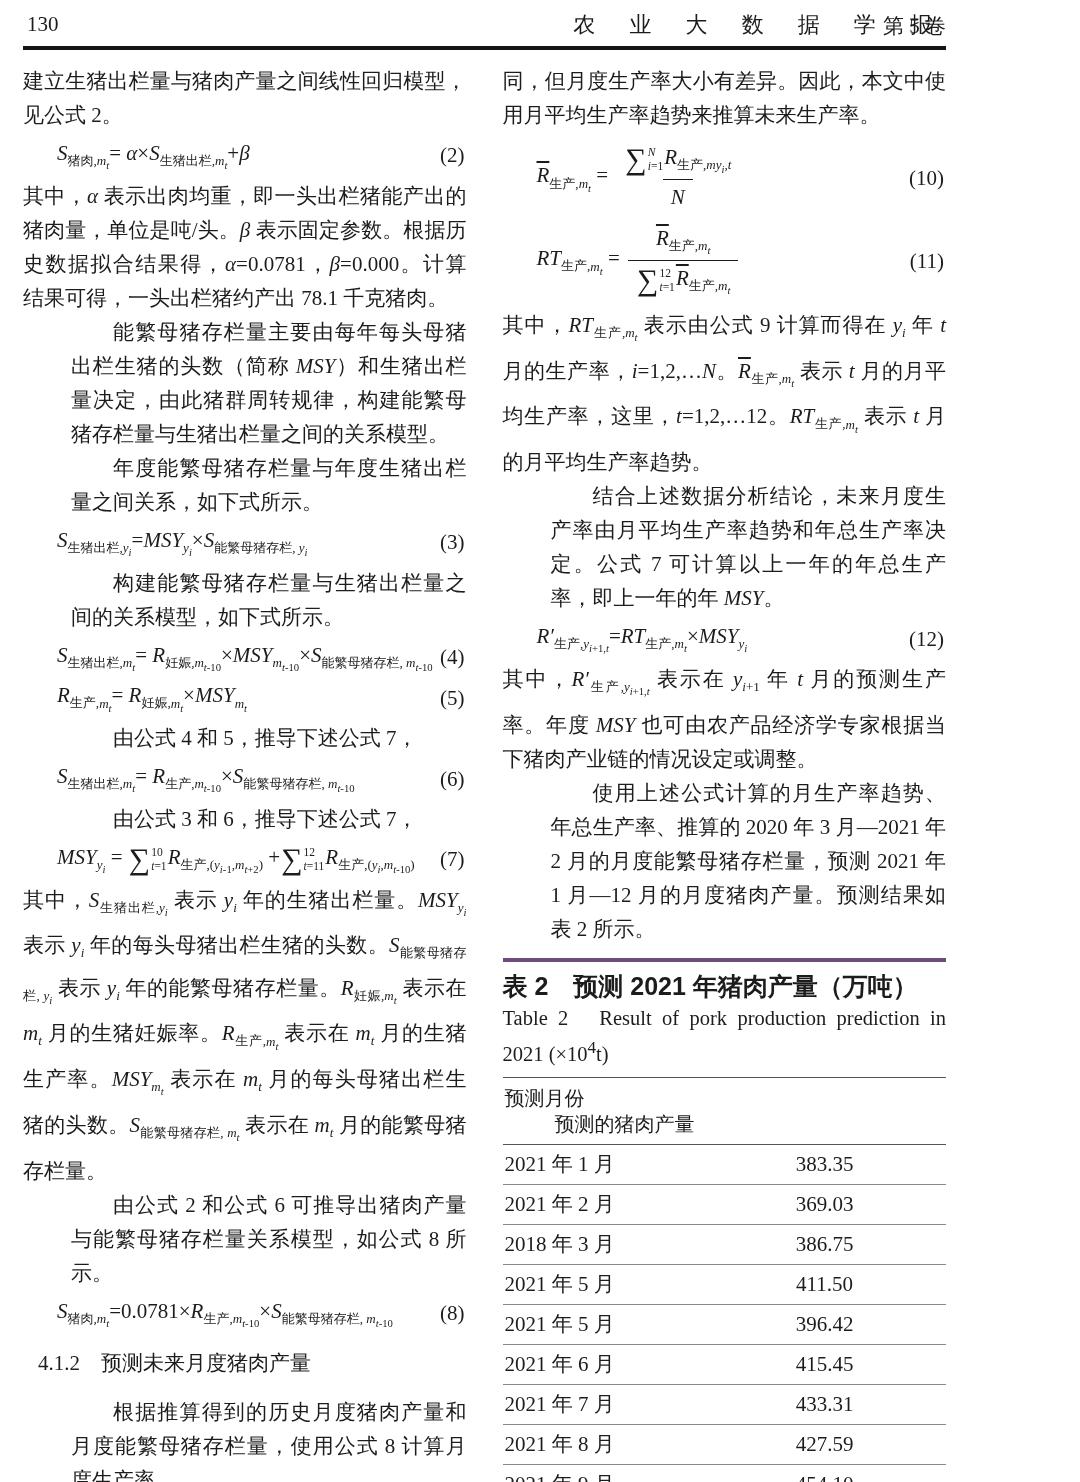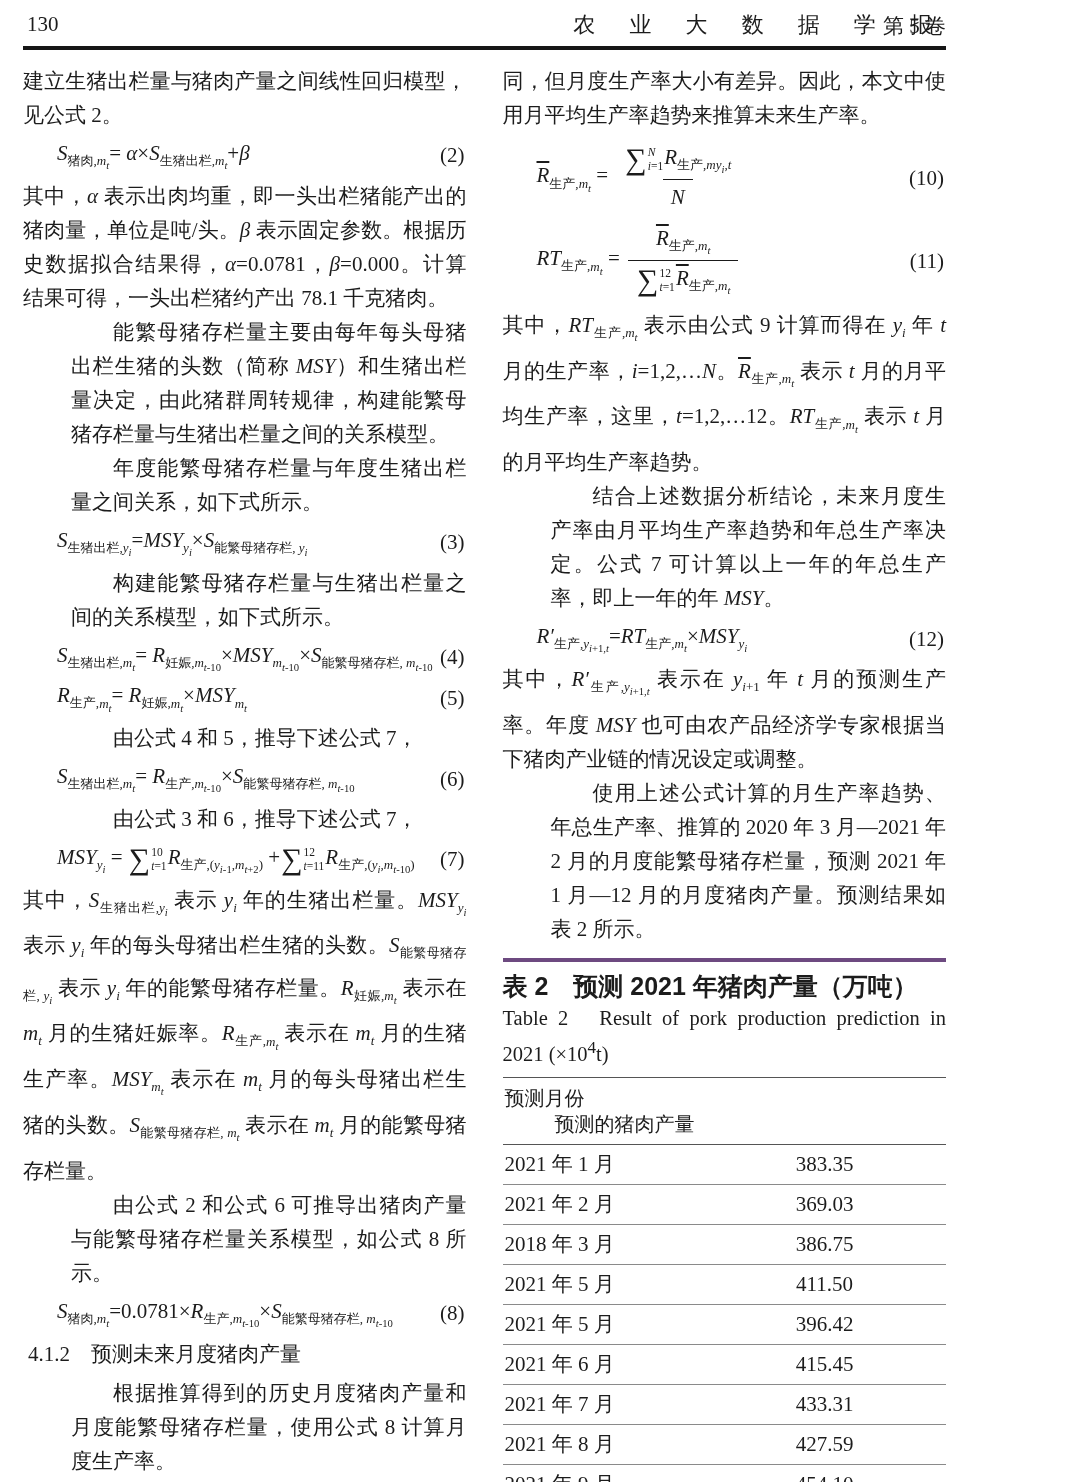--- a/index.html
+++ b/index.html
@@ -21,21 +21,21 @@
     font-family:"Liberation Sans","DejaVu Sans",sans-serif;
     font-size:22px;font-weight:500;letter-spacing:14px;
   }
   .runhead .vol{position:absolute;right:0;top:4px;font-size:21px;}
   .headrule{height:4px;background:#161616;margin-top:4px;}
   
   .cols{display:flex;gap:36px;margin-top:14px;}
   .col{width:499px;font-size:21px;line-height:34px;text-align:justify;}
   .para{margin:0;}
   .ind{text-indent:2em;margin-left:48px;}
-  .h3{margin:5px;}
+  .h3{margin:15px;}
   
   .formula{display:flex;align-items:center;margin:6px 0;}
   .formula .fx{flex:1;padding-left:34px;line-height:1.5;}
   .formula .fnum{margin-left:auto;padding-right:2px;}
   .formula.tall{margin:10px 0;}
   .fx sub,.para sub{font-size:0.62em;letter-spacing:0;}
   .fx sub sub,.para sub sub{font-size:0.82em;}
   .frac{display:inline-flex;flex-direction:column;align-items:center;vertical-align:middle;margin:0 3px;}
   .frac .num{padding:0 8px 2px;}
   .frac .den{border-top:1.5px solid #1a1a1a;padding:2px 8px 0;}

